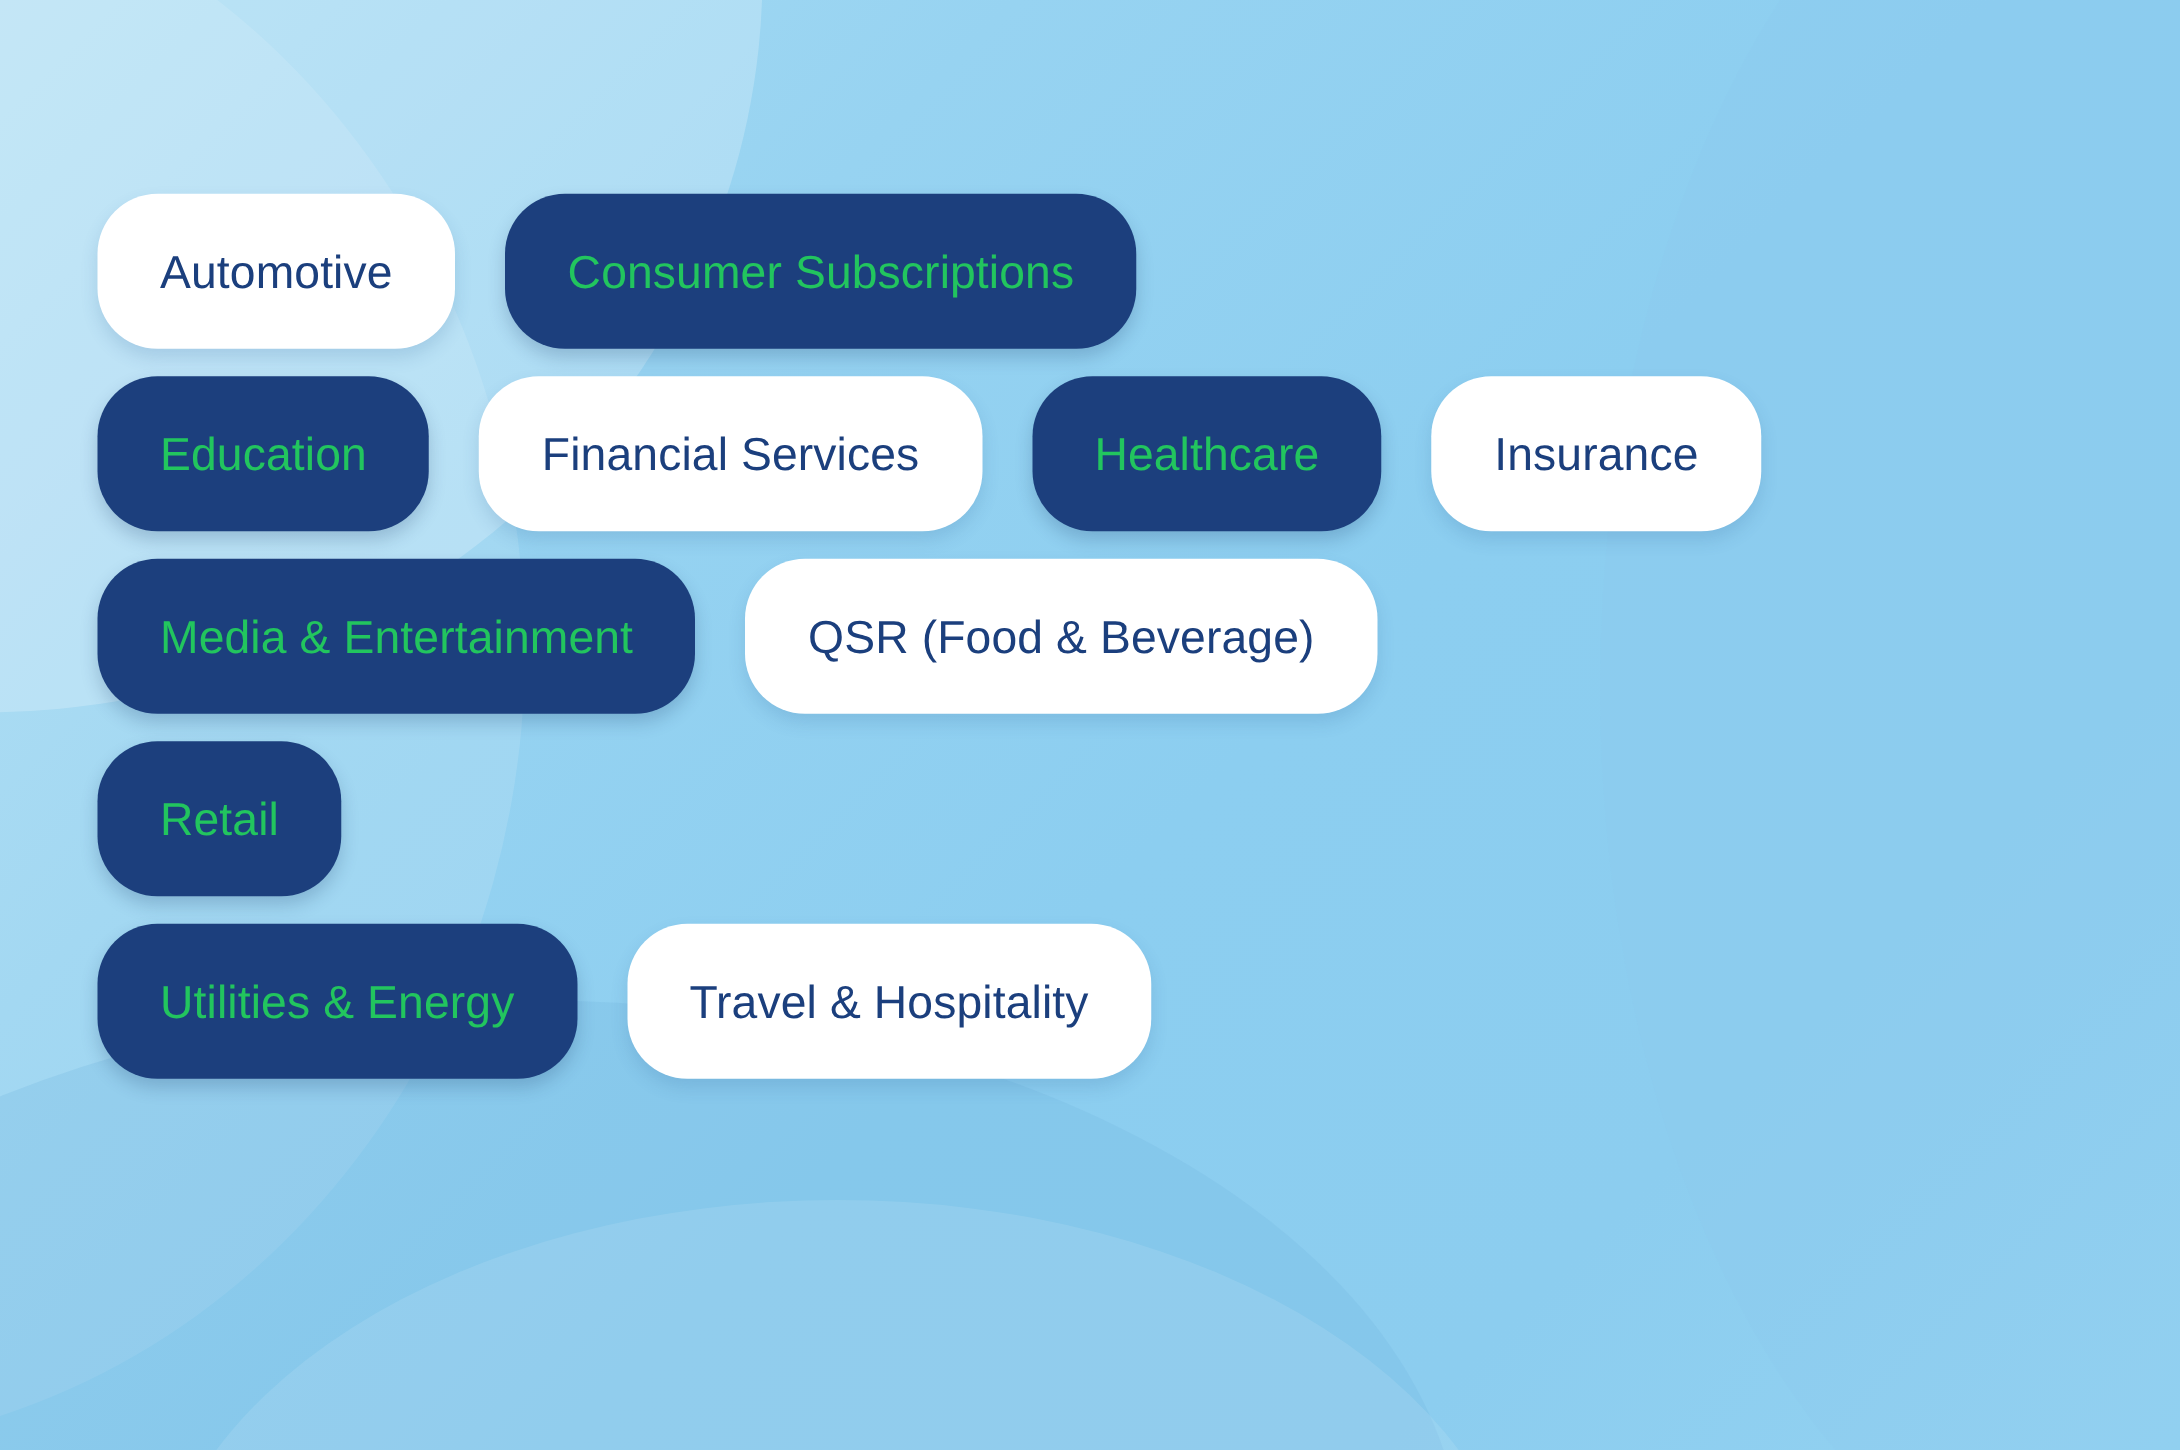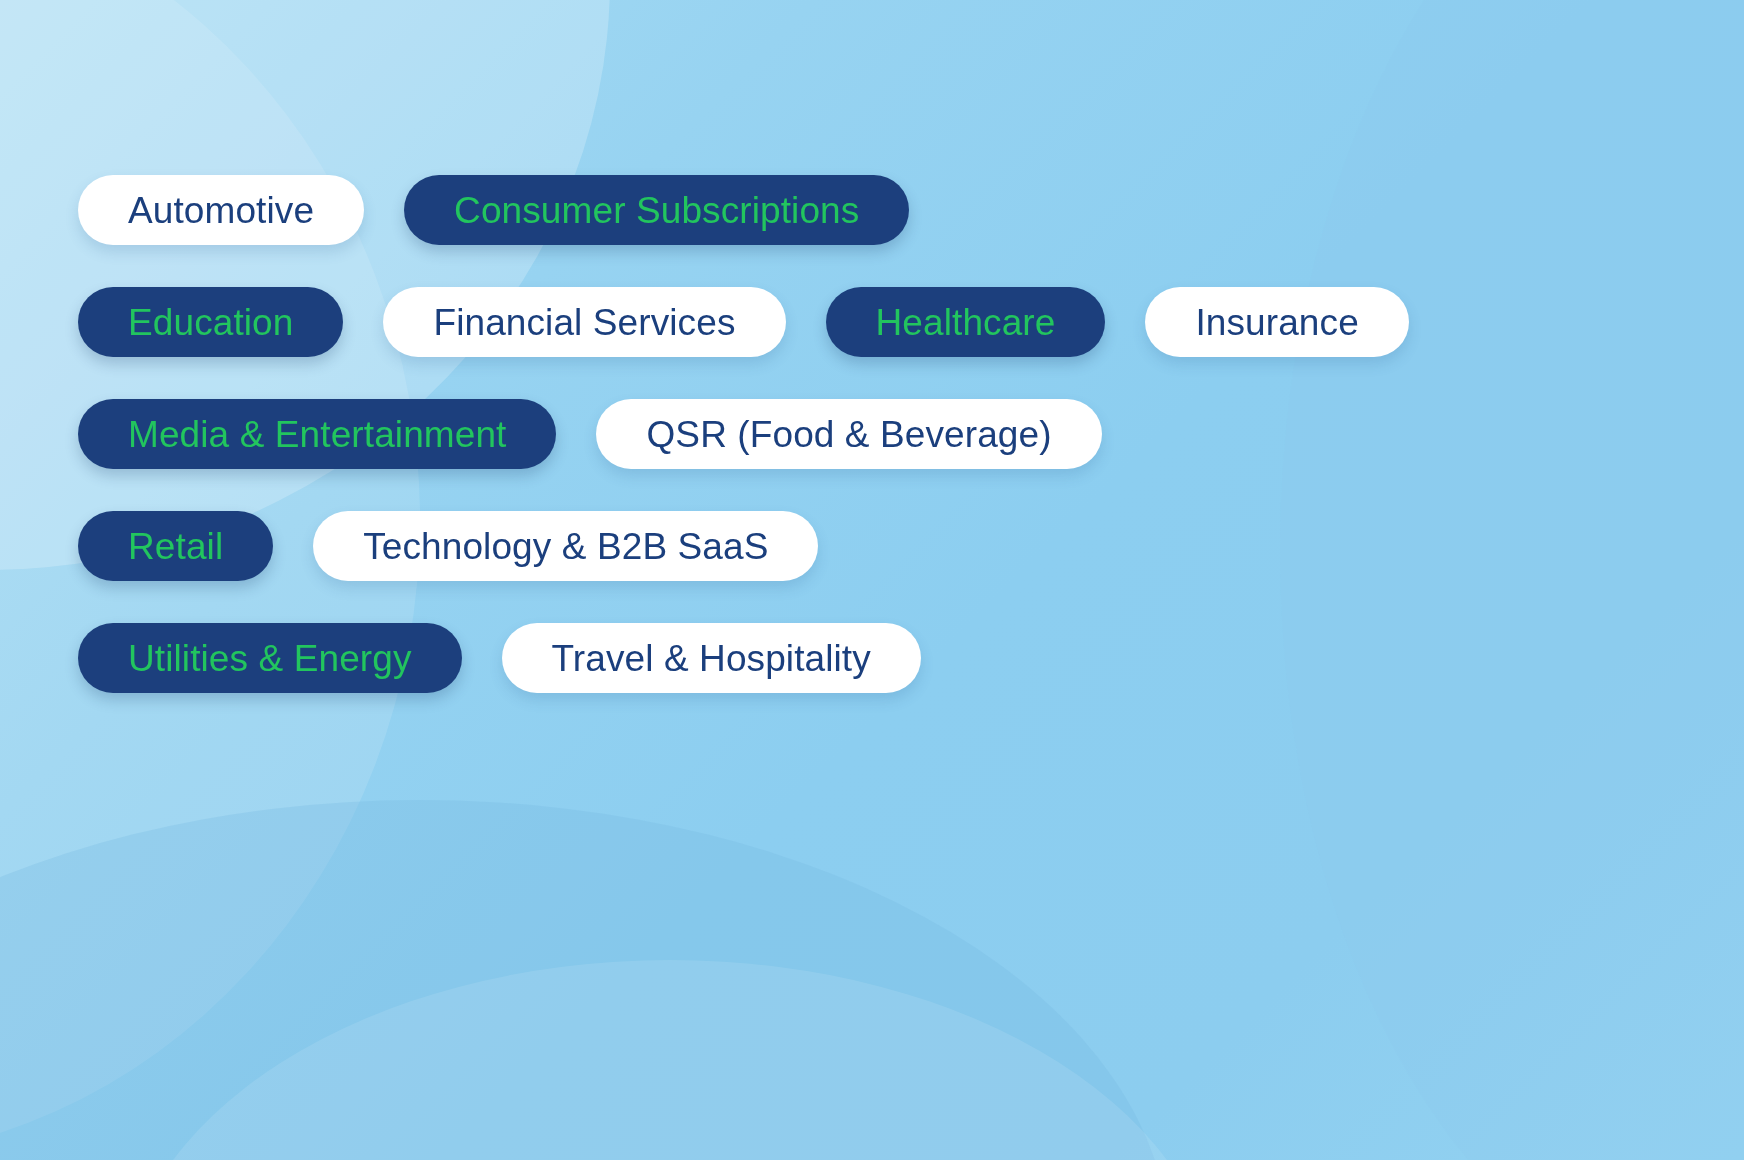--- a/index.html
+++ b/index.html
@@ -75,30 +75,29 @@
   .pill-row {
     display: flex;
     align-items: center;
     margin-bottom: 22px;
   }
 
   .pill {
     display: inline-flex;
     align-items: center;
     justify-content: center;
-    height: 70px;
+    height: 124px;
     padding: 0 50px;
     border-radius: 48px;
     font-size: 37px;
     line-height: 1;
     letter-spacing: 0.1px;
     white-space: nowrap;
     margin-right: 40px;
     box-sizing: border-box;
-    margin-top: 20px;
   }
 
   .pill.light {
     background: #ffffff;
     color: #1b3f7d;
     box-shadow: 0 7px 14px rgba(40, 90, 140, 0.16);
   }
 
   .pill.dark {
     background: #1c3f7d;
@@ -151,23 +150,20 @@
       </div>
       <div class="pill light">
         <span>QSR (Food &amp; Beverage)</span>
       </div>
     </div>
 
     <div class="pill-row row-4">
       <div class="pill dark">
         <span>Retail</span>
       </div>
-      <div class="pill light">
-        <span>Technology &amp; B2B SaaS</span>
-      </div>
     </div>
 
     <div class="pill-row row-5">
       <div class="pill dark">
         <span>Utilities &amp; Energy</span>
       </div>
       <div class="pill light">
         <span>Travel &amp; Hospitality</span>
       </div>
     </div>

